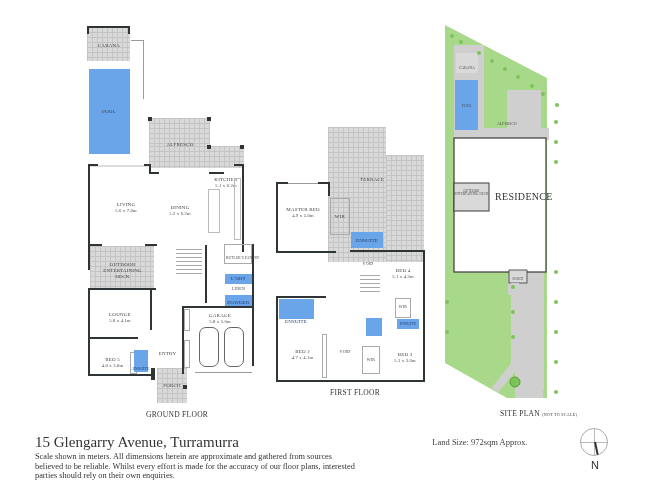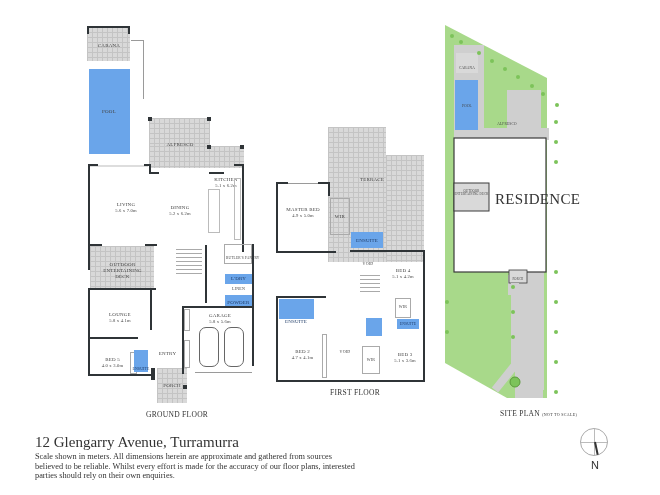--- a/index.html
+++ b/index.html
@@ -231,31 +231,32 @@
   <div class="tree" style="left:511px;top:285px;"></div>
   <div class="tree" style="left:511px;top:310px;"></div>
   <div class="tree" style="left:511px;top:335px;"></div>
   <div class="tree" style="left:445px;top:300px;"></div>
   <div class="tree" style="left:445px;top:330px;"></div>
 
   <div class="lbl" style="left:456px;top:66px;width:22px;font-size:3.5px;">CABANA</div>
   <div class="lbl" style="left:456px;top:104px;width:22px;font-size:3.5px;">POOL</div>
   <div class="lbl" style="left:492px;top:122px;width:30px;font-size:3.5px;">ALFRESCO</div>
   <div class="lbl" style="left:454px;top:190px;width:35px;font-size:3px;white-space:normal;">OUTDOOR ENTERTAINING DECK</div>
-  <div class="abs" style="left:495px;top:191px;font-size:15px;color:#333;letter-spacing:0.3px;">RESIDENCE</div>
+  <div class="abs" style="left:495px;top:191px;font-size:10px;color:#333;letter-spacing:0.3px;">RESIDENCE</div>
   <div class="lbl" style="left:509px;top:278px;width:18px;font-size:3px;">PORCH</div>
 
   <div class="floor-caption" style="left:500px;top:409px;">
     <span>SITE PLAN</span>
     <span style="font-size:4px;">(NOT TO SCALE)</span>
   </div>
 </div>
 
-<div class="title">12 Glengarry Avenue, Turramurra</div>
+<div class="title">15 Glengarry Avenue, Turramurra</div>
 <div class="disclaimer">Scale shown in meters. All dimensions herein are approximate and gathered from sources believed to be reliable. Whilst every effort is made for the accuracy of our floor plans, interested parties should rely on their own enquiries.</div>
 <div class="area">
+  <div>Land Size: 972sqm Approx.</div>
 </div>
 <div class="compass">
   <div class="abs" style="left:13px;top:0;width:1px;height:26px;background:#bbb;"></div>
   <div class="abs" style="left:0;top:13px;width:26px;height:1px;background:#bbb;"></div>
   <div class="abs" style="left:13px;top:13px;width:2px;height:13px;background:#333;transform:rotate(-12deg);transform-origin:top;"></div>
 </div>
 <div class="abs" style="left:591px;top:459px;font-family:'Liberation Sans', sans-serif;font-size:11px;color:#333;">N</div>
 
 </body></html>

